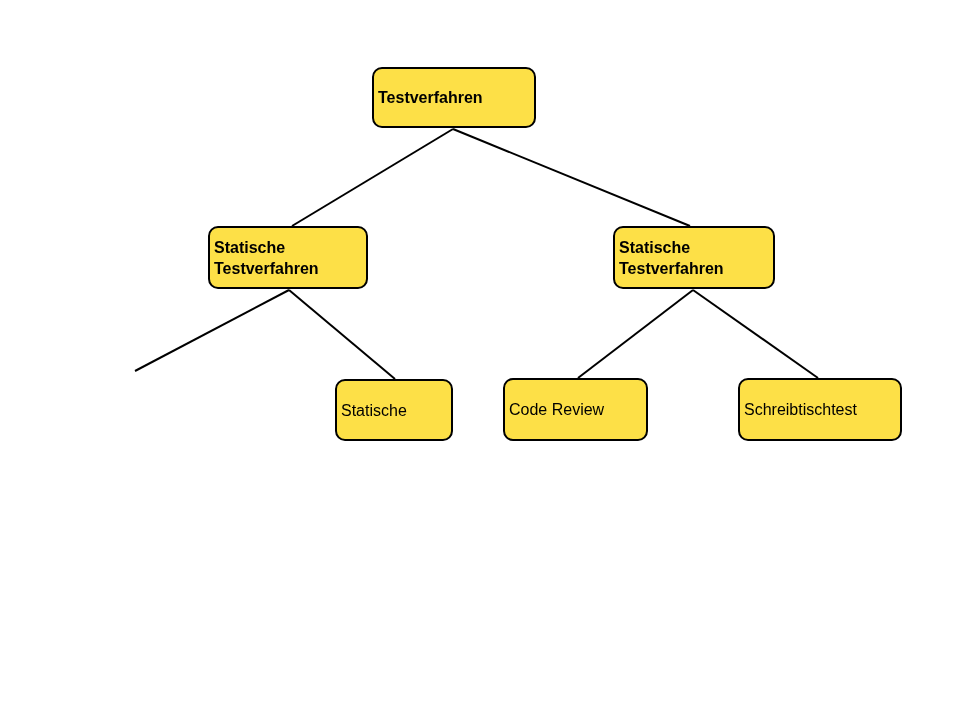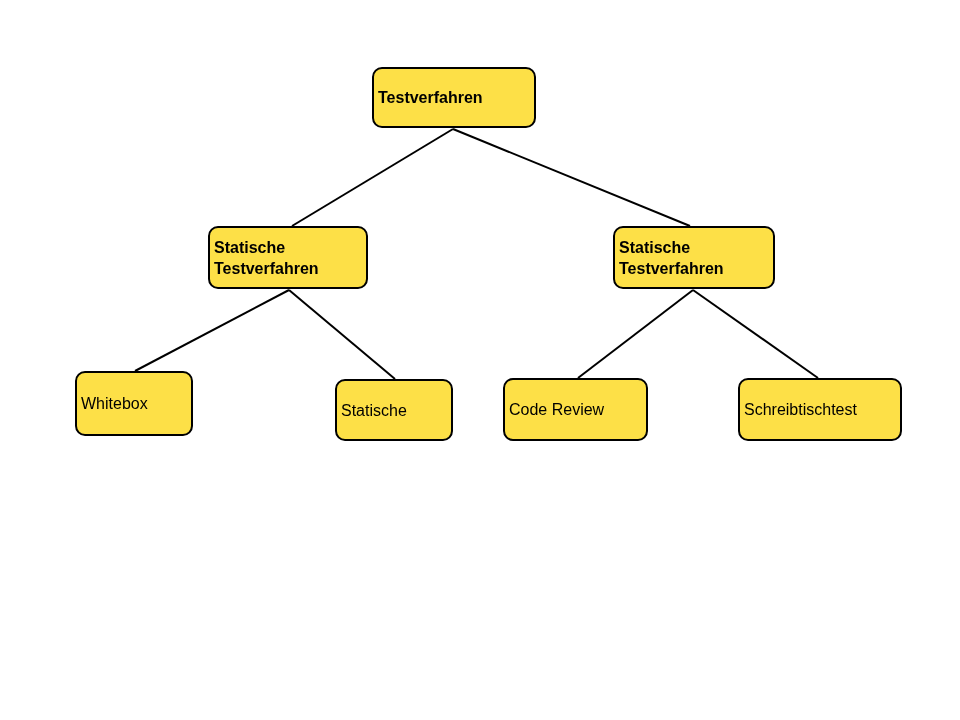--- a/index.html
+++ b/index.html
@@ -70,23 +70,20 @@
   </div>
 
   <div class="node bold" id="n-dynamische">
     <span>Statische Testverfahren</span>
   </div>
 
   <div class="node bold" id="n-statische">
     <span>Statische Testverfahren</span>
   </div>
 
-  <div class="node" id="n-whitebox">
-    <span>Whitebox</span>
-  </div>
 
   <div class="node" id="n-blackbox">
     <span>Statische</span>
   </div>
 
   <div class="node" id="n-codereview">
     <span>Code Review</span>
   </div>
 
   <div class="node" id="n-schreibtischtest">

